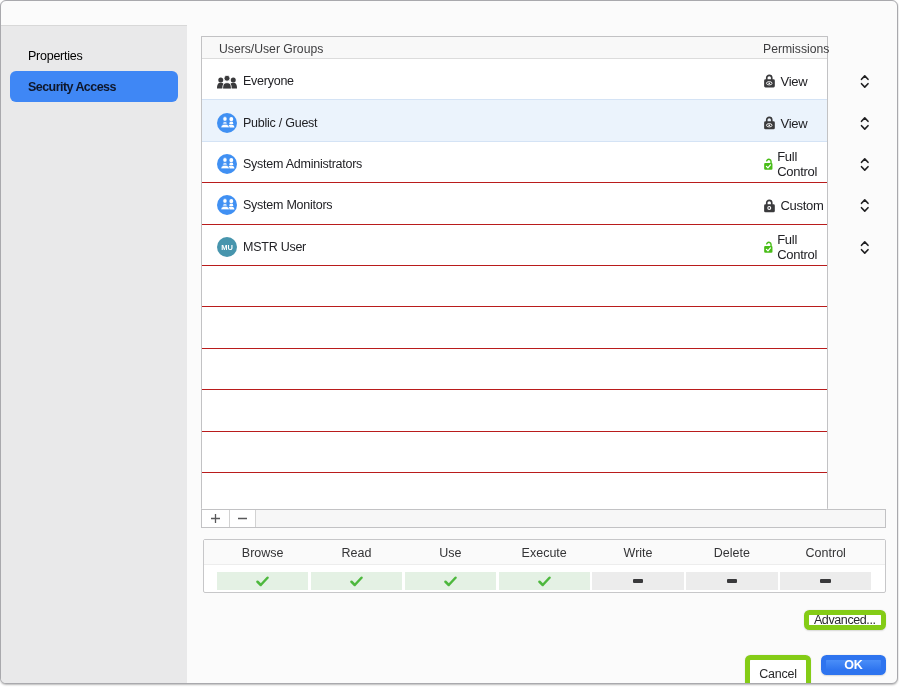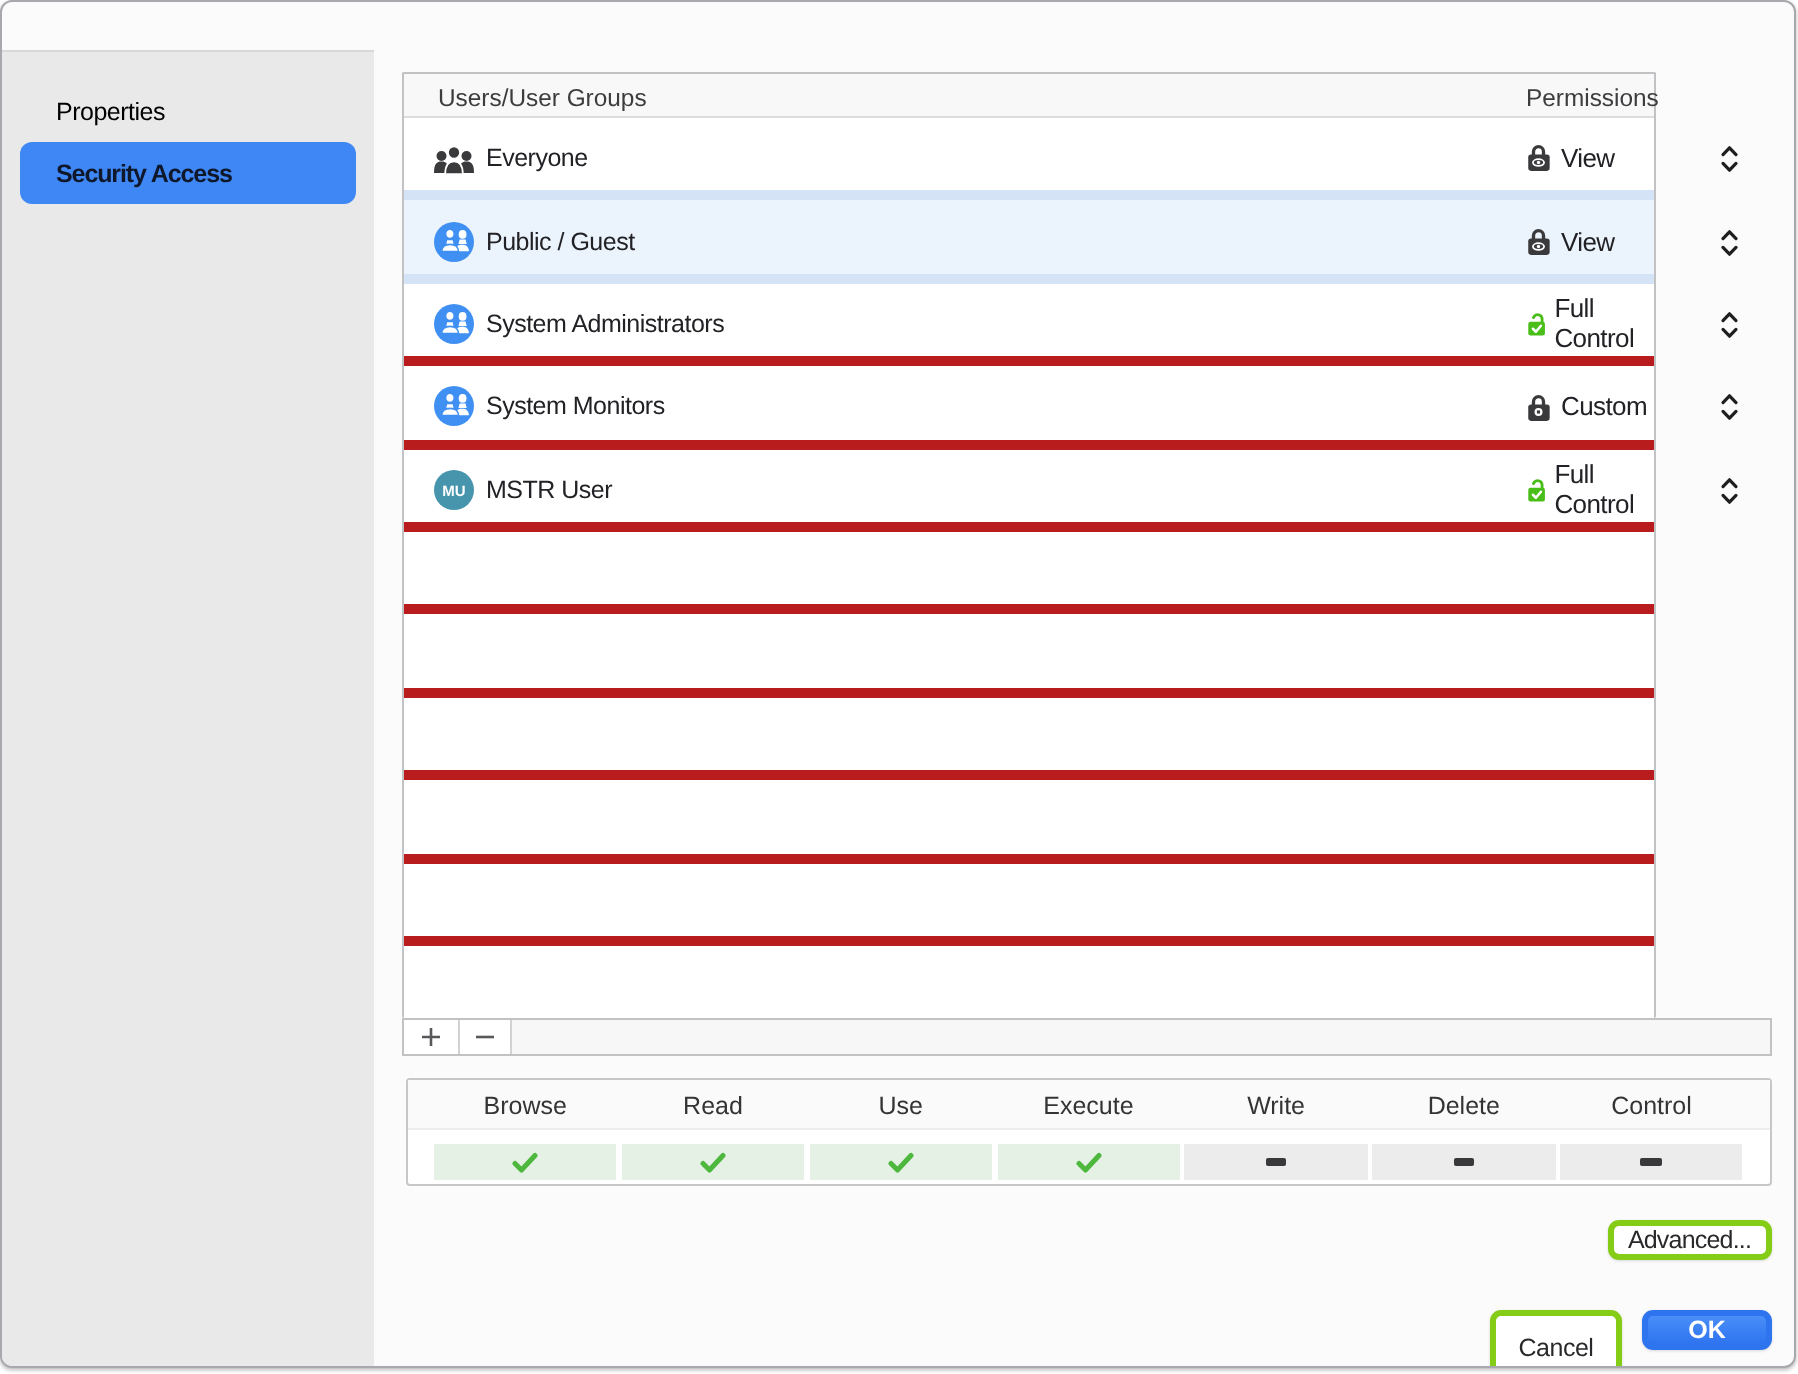--- a/index.html
+++ b/index.html
@@ -23,21 +23,21 @@
   .side-item.sel { background:#3f87f5; border-radius:6px; color:#0f172a; font-weight:bold; letter-spacing:-0.55px; }
 
   
   .table1 { position:absolute; left:200px; top:35px; width:627px; height:472.5px;
     background:#fff; border:1px solid #c2c2c4; border-bottom:none; border-radius:1px; }
   .t1head { position:absolute; left:0; top:0; width:100%; height:22px;
     background:#f8f8f8; border-bottom:1px solid #dcdcdc; font-size:12.2px; color:#3d3d3f; }
   .t1head .c1 { position:absolute; left:17px; top:4.5px; }
   .t1head .c2 { position:absolute; left:561px; top:4.5px; }
   .rows { position:absolute; left:0; top:22px; width:100%; }
-  .row { position:relative; height:41.4px; border-bottom:5px solid #b91c1c;
+  .row { position:relative; height:41.4px; border-bottom:1px solid #b91c1c;
     font-size:12.5px; color:#222226; }
   .row .icon { position:absolute; left:15px; width:20px; height:20px; top:50%; margin-top:-8px; }
   .row .name { position:absolute; left:41px; top:50%; transform:translateY(-50%); margin-top:2px; letter-spacing:-0.25px; }
   .row.hl { background:#ebf3fc; border-bottom-color:#d4e3f5; }
   .row.prehl { border-bottom-color:#d4e3f5; }
   .perm { position:absolute; left:561px; top:50%; transform:translateY(-50%); margin-top:2px; height:15px;
     display:flex; align-items:center; gap:5px; font-size:13px; letter-spacing:-0.3px;justify-content:center; }
   .stepper { position:absolute; left:658px; top:50%; transform:translateY(-50%); margin-top:2px; height:14px; }
 
   
@@ -50,21 +50,21 @@
   .grid { position:absolute; left:202px; top:537.5px; width:683px; height:54px;
     background:#fff; border:1px solid #c7c7c9; border-radius:2px;padding-left:24px; }
   .glabel { position:absolute; top:6.5px; width:91.3px; text-align:center; font-size:12.5px; color:#343436; }
   .gsep { position:absolute; left:0; top:24.5px; width:100%; height:1px; background:#ededed; }
   .gcell { position:absolute; top:32.5px; width:91.3px; height:18px;
     display:flex; align-items:center; justify-content:center; }
   .gcell.on { background:#e4f1e4; }
   .gcell.off { background:#ececec; }
   .dash { width:10.5px; height:3.2px; background:#39393b; border-radius:1px; }
 
-  .btn { position:absolute; background:#fff; border:3px solid #84cc16; border-radius:5.5px;
+  .btn { position:absolute; background:#fff; border:5px solid #84cc16; border-radius:5.5px;
     box-shadow:0 0.5px 1.5px rgba(0,0,0,.14);
     display:flex; align-items:center; justify-content:center; font-size:12.5px; color:#29292b; letter-spacing:-0.25px; }
   .btn.blue { background:linear-gradient(180deg,#4a8ef8,#2e74ef); border-color:#2e74ef; color:#fff; font-weight:bold; letter-spacing:0; }
 </style>
 </head>
 <body>
 <div class="window">
   <div class="sidebar">
     <div class="side-item" style="top:14.5px;">Properties</div>
     <div class="side-item sel" style="top:45.5px;">Security Access</div>

